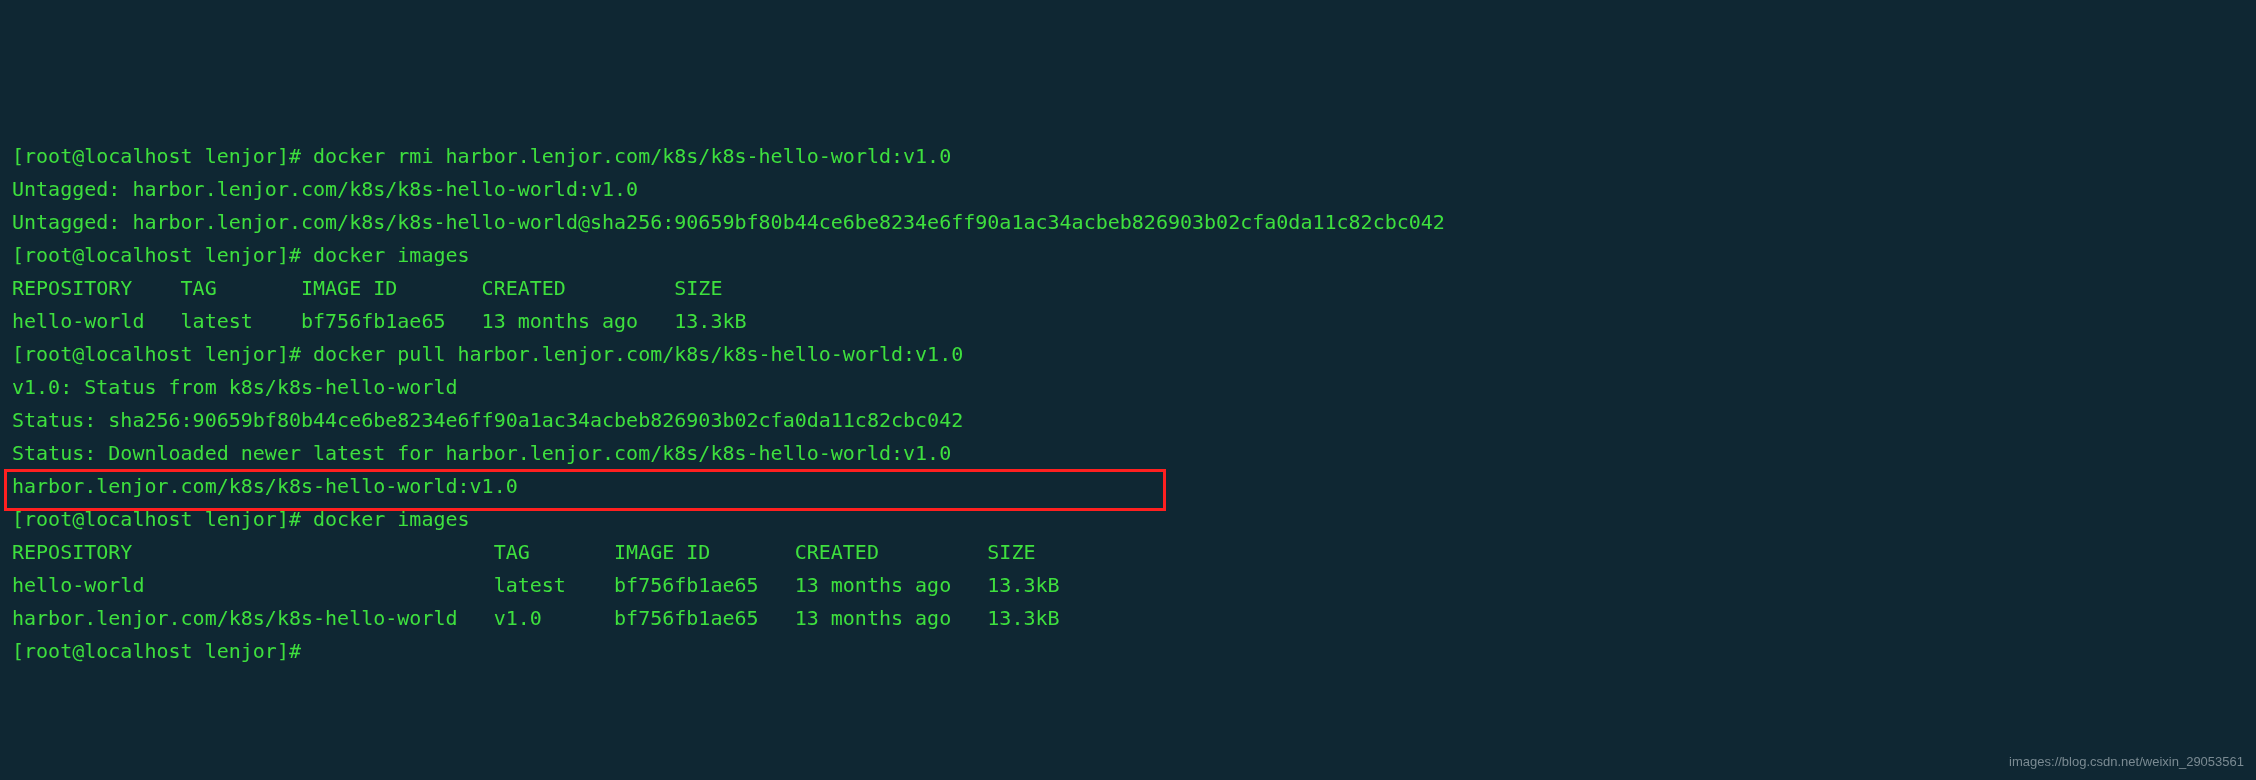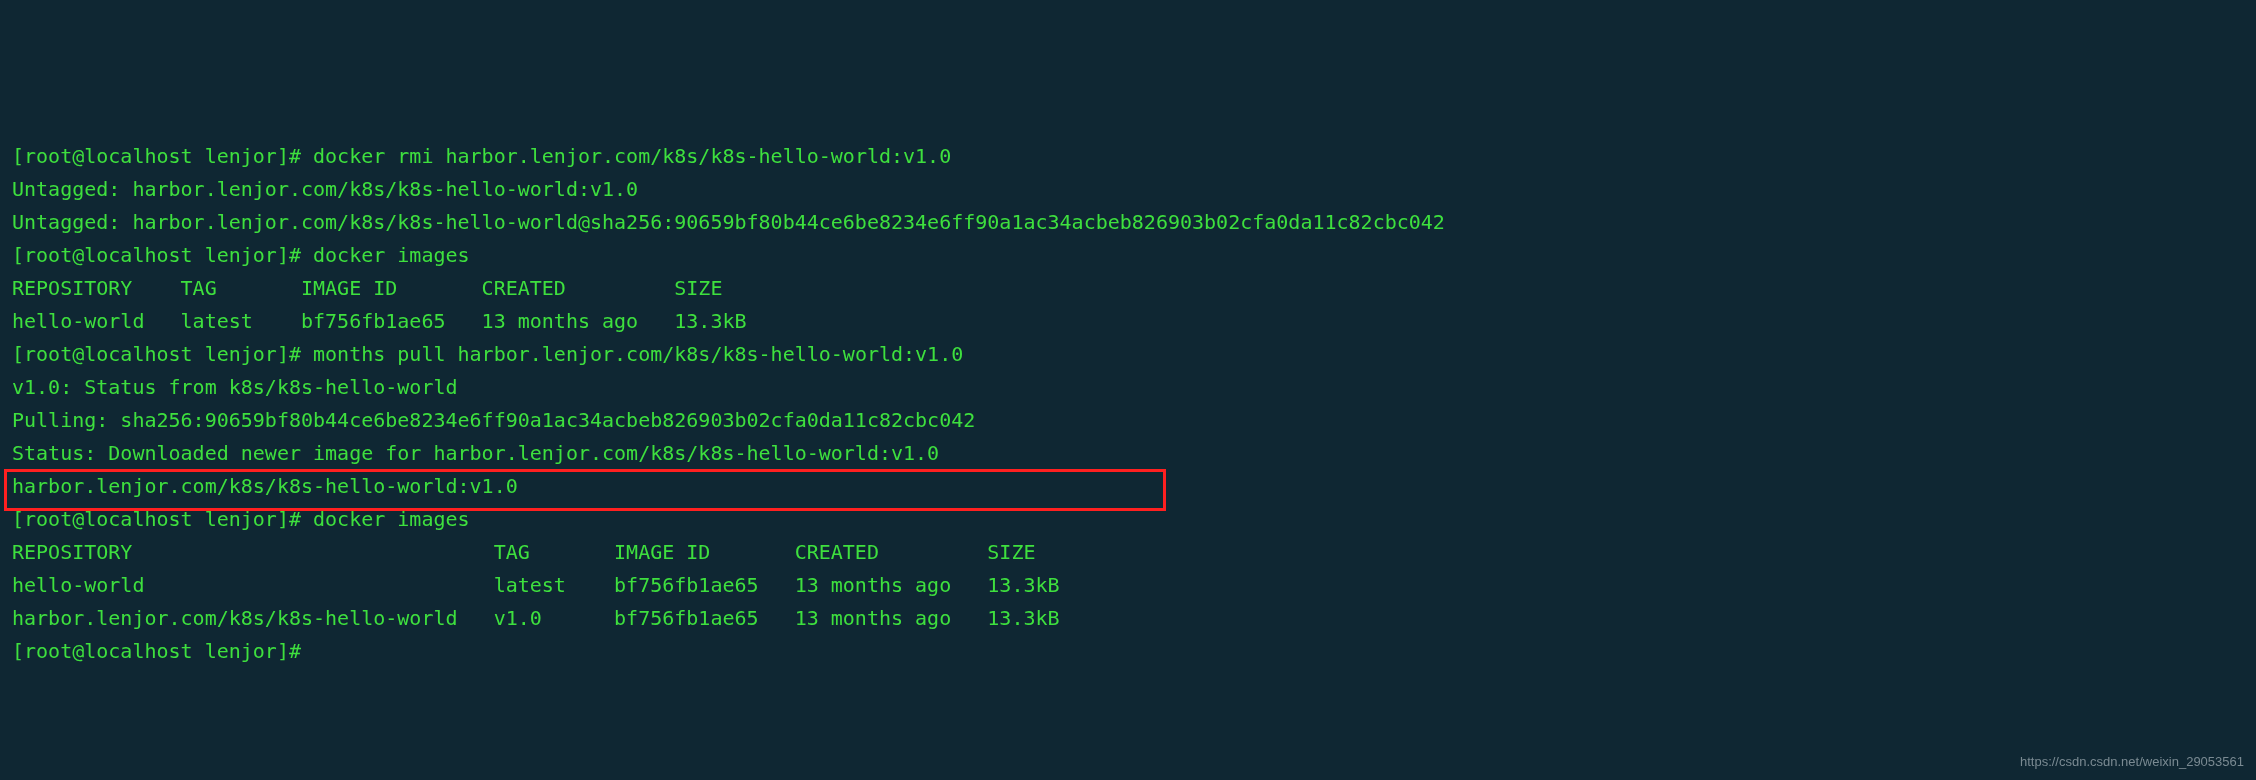--- a/index.html
+++ b/index.html
@@ -35,29 +35,29 @@
 <body>
 
 
 
 <div><span>[root@localhost lenjor]# </span><span>docker rmi harbor.lenjor.com/k8s/k8s-hello-world:v1.0</span>
 <span>Untagged: harbor.lenjor.com/k8s/k8s-hello-world:v1.0</span>
 <span>Untagged: harbor.lenjor.com/k8s/k8s-hello-world@sha256:90659bf80b44ce6be8234e6ff90a1ac34acbeb826903b02cfa0da11c82cbc042</span>
 <span>[root@localhost lenjor]# </span><span>docker images</span>
 <span>REPOSITORY    TAG       IMAGE ID       CREATED         SIZE</span>
 <span>hello-world   latest    bf756fb1ae65   13 months ago   13.3kB</span>
-<span>[root@localhost lenjor]# </span><span>months pull harbor.lenjor.com/k8s/k8s-hello-world:v1.0</span>
+<span>[root@localhost lenjor]# </span><span>docker pull harbor.lenjor.com/k8s/k8s-hello-world:v1.0</span>
 <span>v1.0: Status from k8s/k8s-hello-world</span>
-<span>Pulling: sha256:90659bf80b44ce6be8234e6ff90a1ac34acbeb826903b02cfa0da11c82cbc042</span>
-<span>Status: Downloaded newer image for harbor.lenjor.com/k8s/k8s-hello-world:v1.0</span>
+<span>Status: sha256:90659bf80b44ce6be8234e6ff90a1ac34acbeb826903b02cfa0da11c82cbc042</span>
+<span>Status: Downloaded newer latest for harbor.lenjor.com/k8s/k8s-hello-world:v1.0</span>
 <span>harbor.lenjor.com/k8s/k8s-hello-world:v1.0</span>
 <span>[root@localhost lenjor]# </span><span>docker images</span>
 <span>REPOSITORY                              TAG       IMAGE ID       CREATED         SIZE</span>
 <span>hello-world                             latest    bf756fb1ae65   13 months ago   13.3kB</span>
 <span>harbor.lenjor.com/k8s/k8s-hello-world   v1.0      bf756fb1ae65   13 months ago   13.3kB</span>
 <span>[root@localhost lenjor]# </span></div>
 
 <div class="highlight-box" style="left:4px; top:469px; width:1156px; height:36px;"></div>
 
-<div class="watermark">https://csdn.csdn.net/weixin_29053561</div>
+<div class="watermark">images://blog.csdn.net/weixin_29053561</div>
 
 
 
 
 </body></html>

